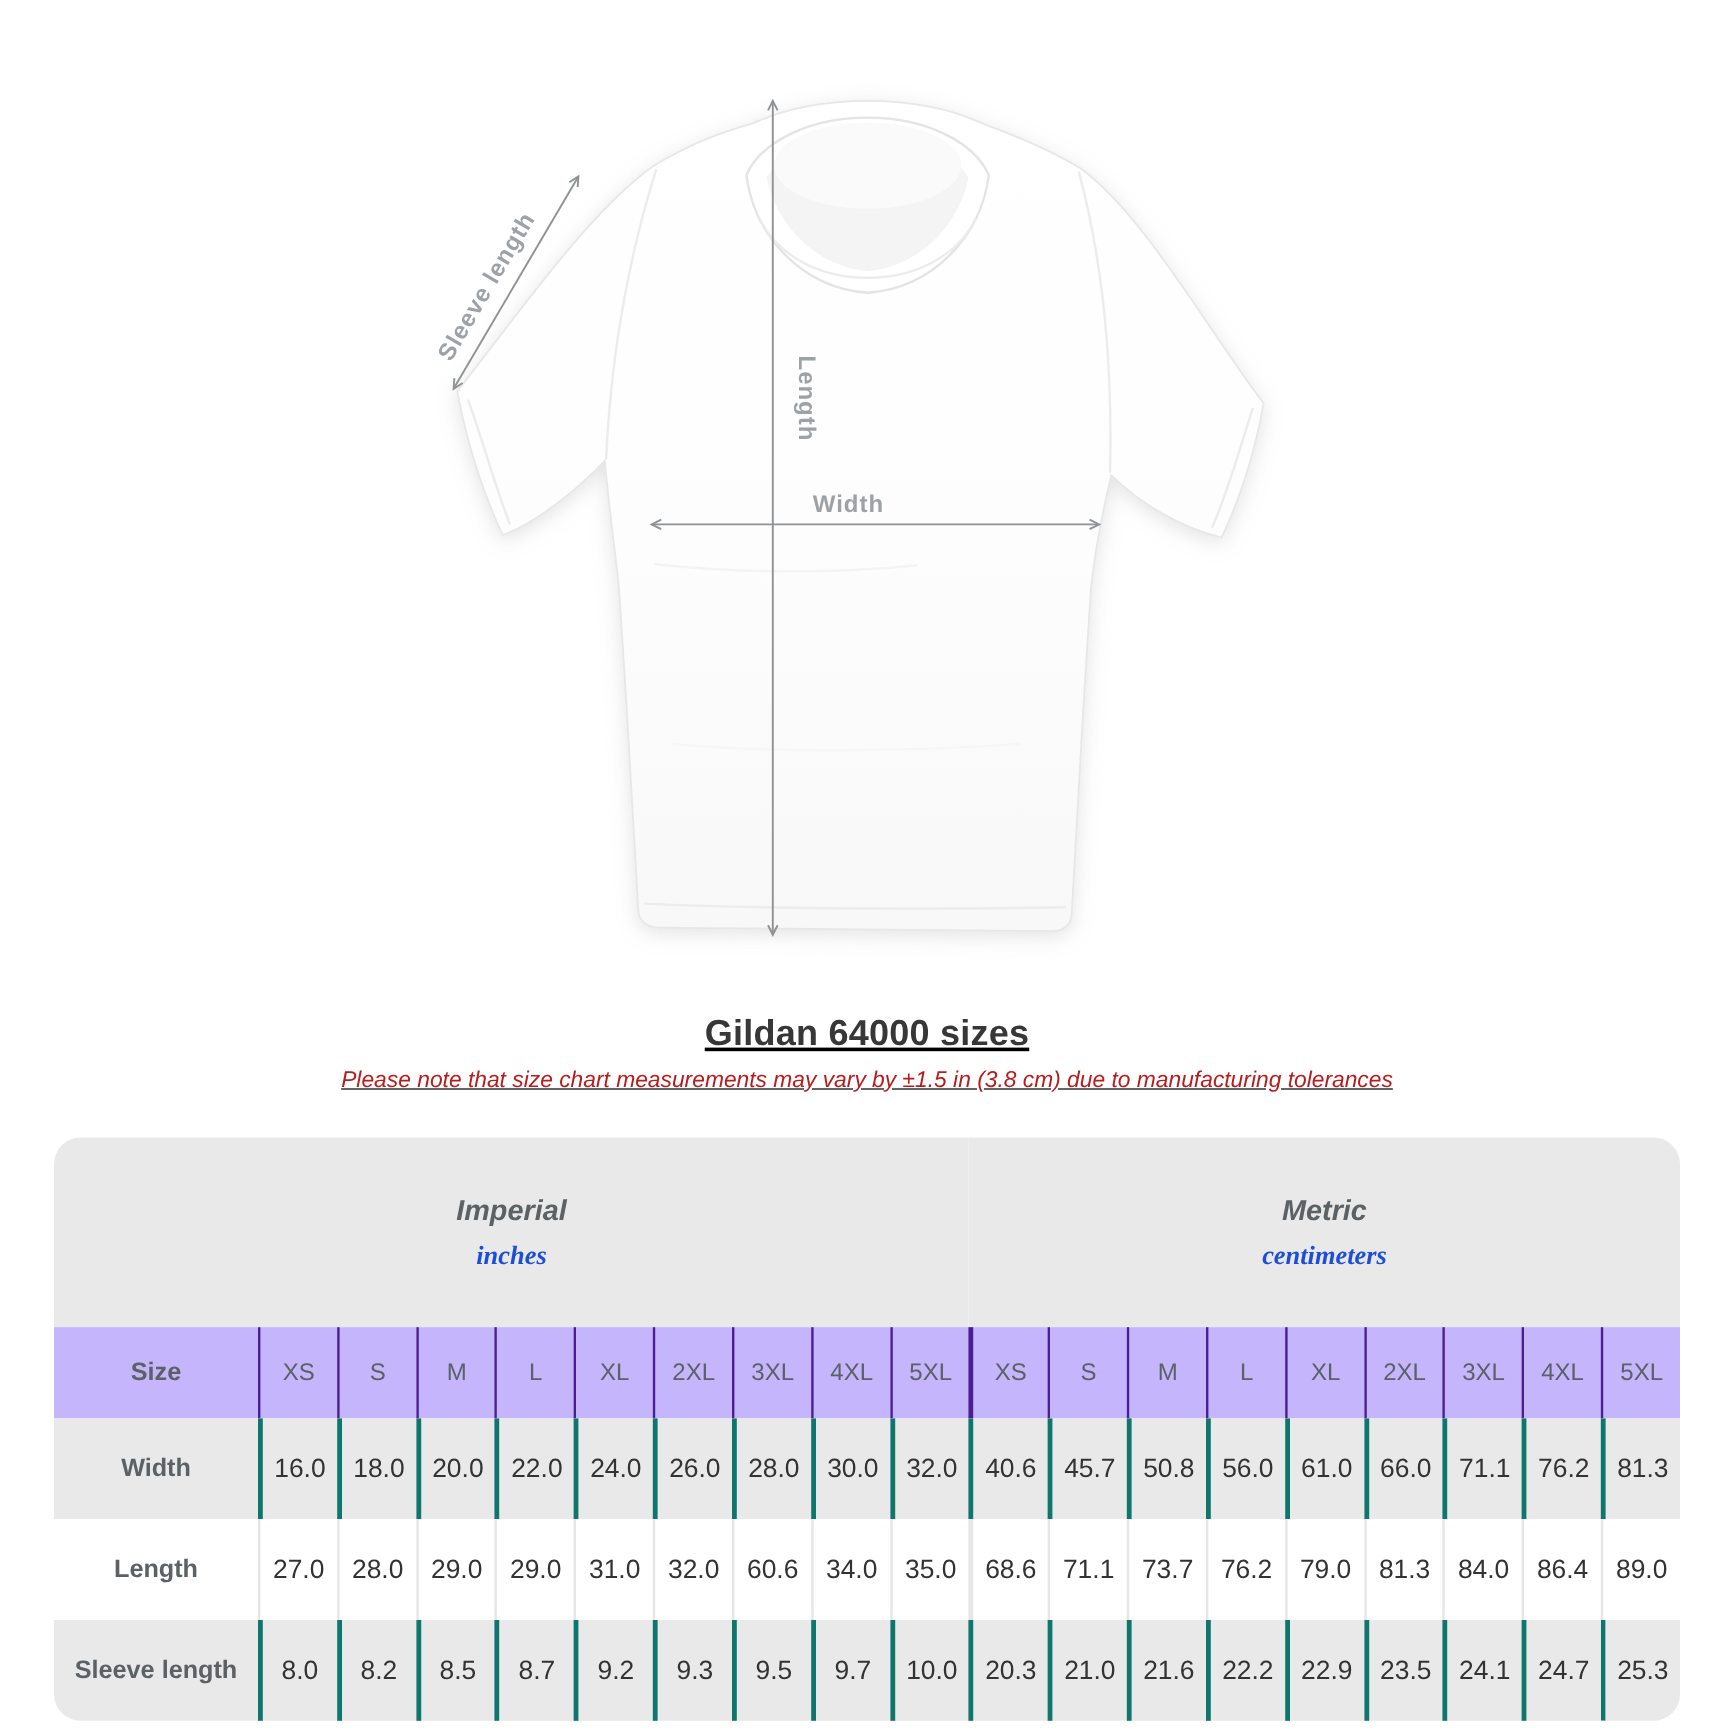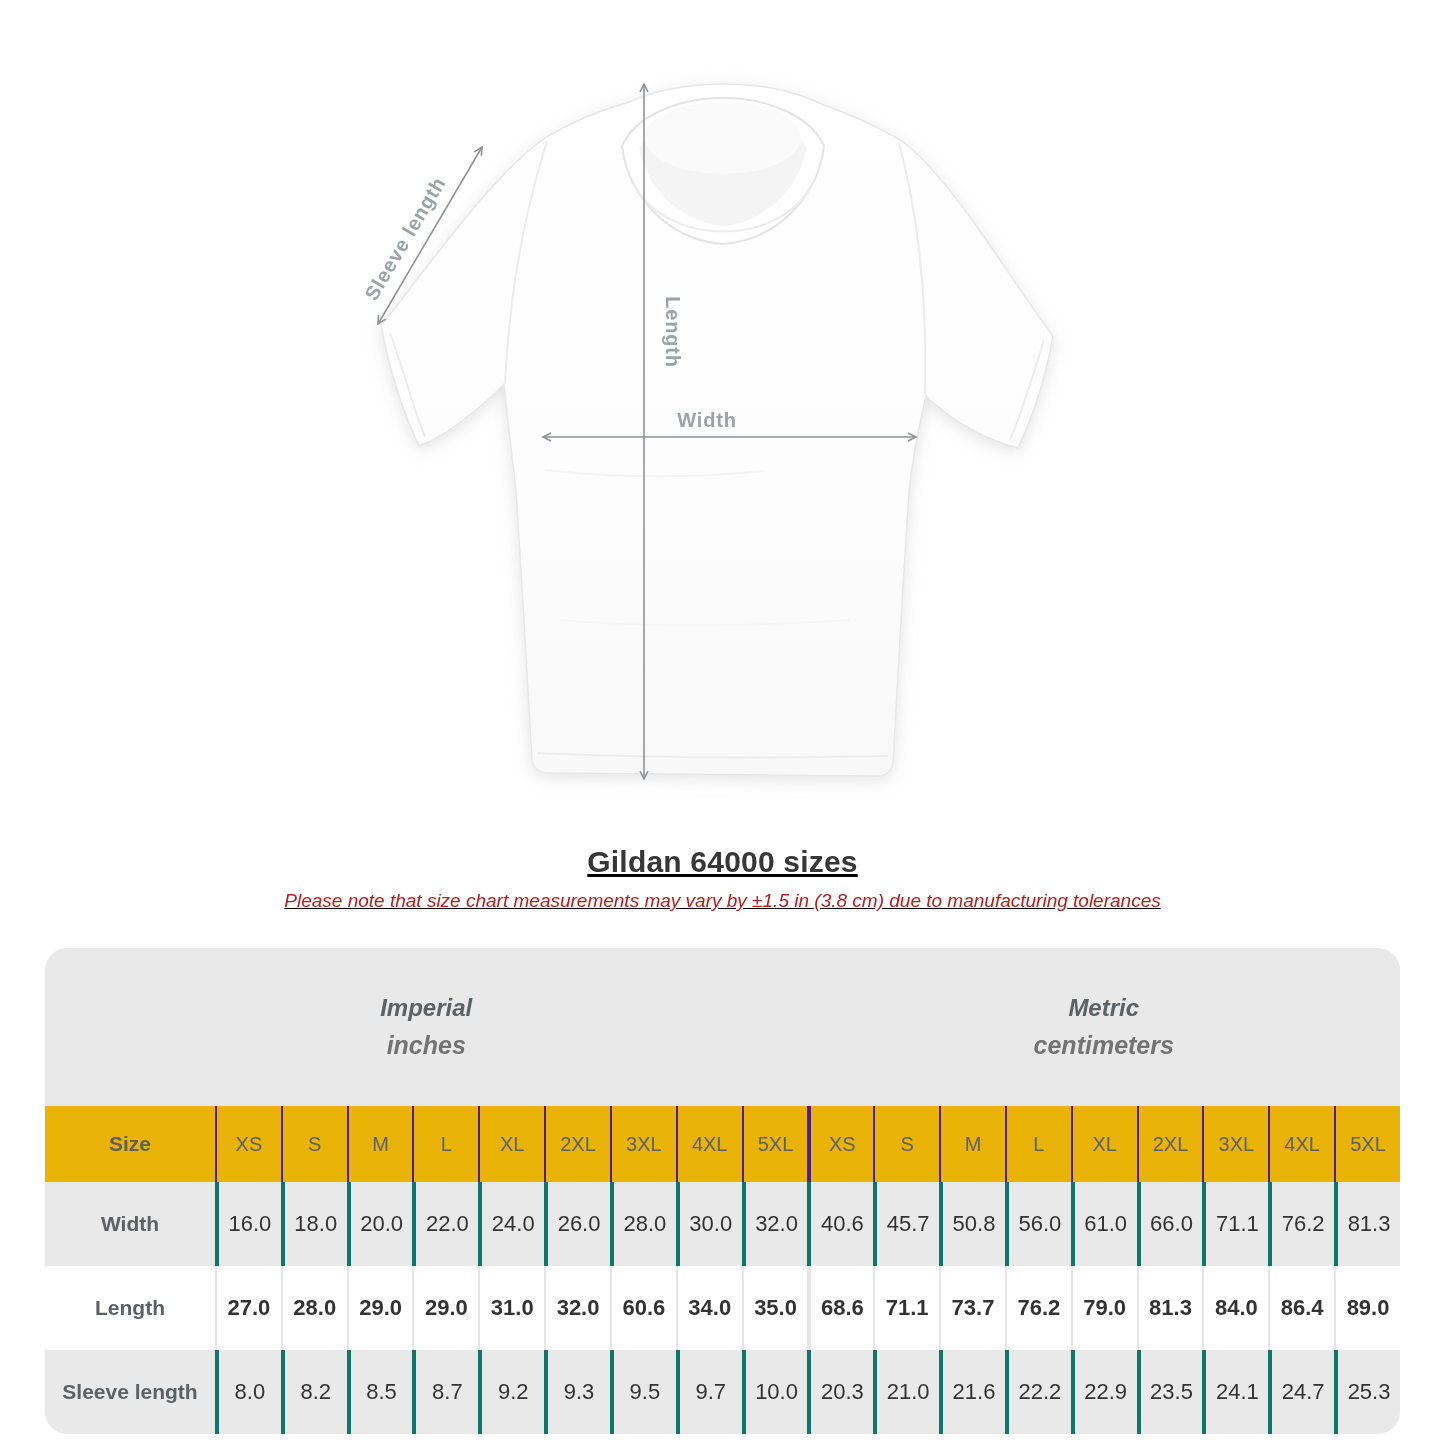--- a/index.html
+++ b/index.html
@@ -79,27 +79,28 @@
   thead th:first-child { border-top-left-radius: 22px; }
   thead th:last-child  { border-top-right-radius: 22px; }
   .group-name {
     font-size: 24px;
     font-weight: 700;
     font-style: italic;
     color: #5b6164;
   }
   .group-unit {
     margin-top: 9px;
-    font-size: 25px;
+    font-size: 22px;
     font-style: italic;
-    color: #737373;
+    color: #1d4ed8;
+    font-family: Liberation Serif, serif;
   }
 
   tr.row-sizes { height: 76px; }
-  tr.row-sizes th, tr.row-sizes td { background: #eab308; }
+  tr.row-sizes th, tr.row-sizes td { background: #c4b5fd; }
   tr.row-sizes td {
     border-left: 2px solid #4c1d95;
     font-size: 20px;
     font-weight: 400;
     color: #5b6164;
     margin-left: 30px;
   }
   tr.row-sizes th {
     font-size: 21px;
     font-weight: 700;
@@ -113,21 +114,21 @@
     color: #5b6164;
   }
   tr.data-row td {
     font-size: 22px;
     font-weight: 400;
     color: #333333;
   }
   tr.gray th, tr.gray td { background: #e9e9e9; }
   tr.gray td { border-left: 4px solid #0f766e; }
   tr.white th, tr.white td { background: #ffffff; }
-  tr.white td { border-left: 2px solid #e6e6e6; font-weight: bold; }
+  tr.white td { border-left: 2px solid #e6e6e6; }
 
   
   tbody tr > *:nth-child(11) { border-left-width: 4px; }
 
   tbody tr:last-child th { border-bottom-left-radius: 22px; }
   tbody tr:last-child td:last-child { border-bottom-right-radius: 22px; }
 </style>
 </head>
 <body>
 

